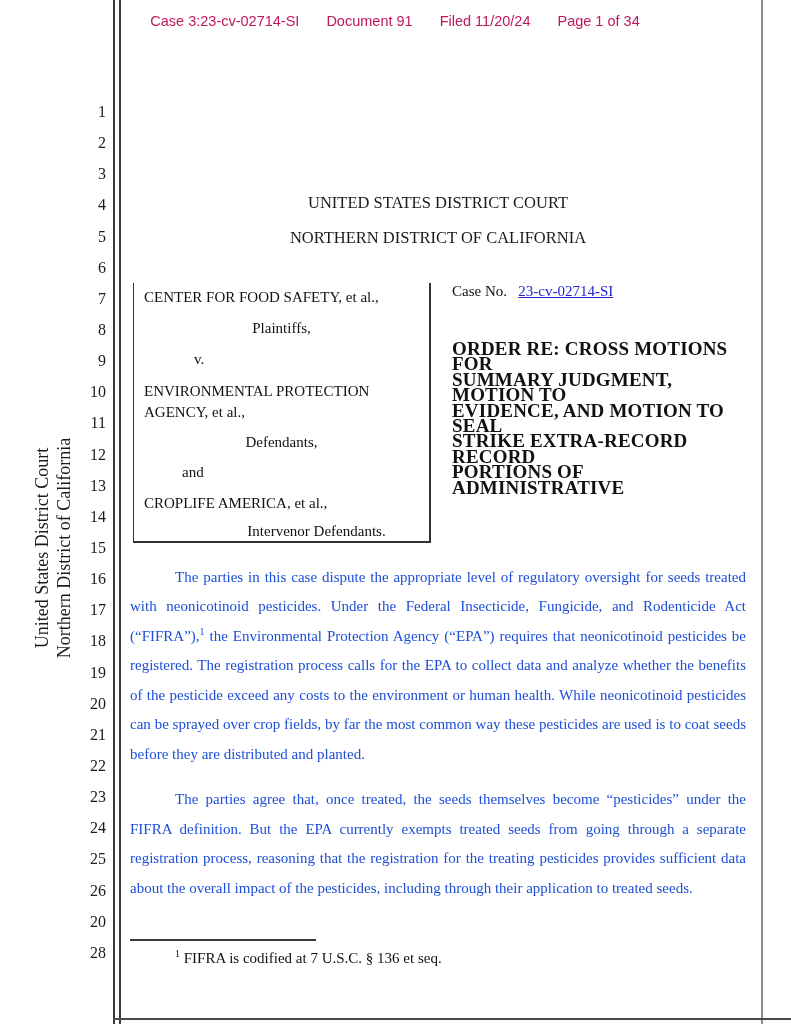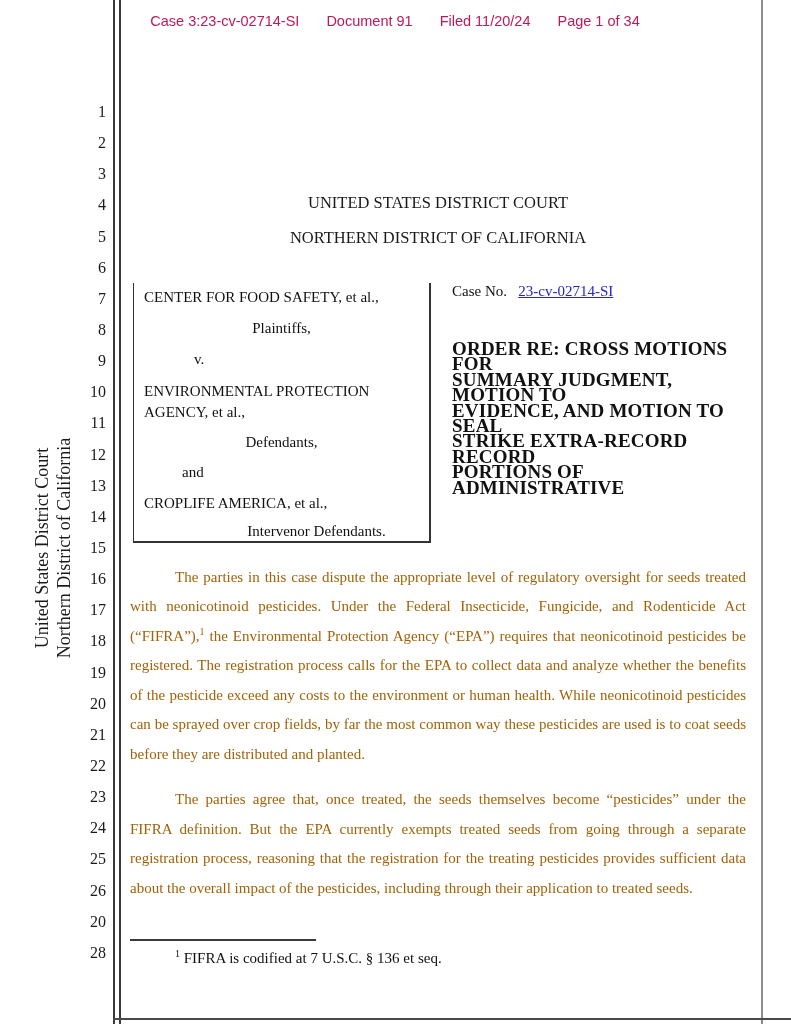--- a/index.html
+++ b/index.html
@@ -79,21 +79,21 @@
   .case-no-link { color: #2424cc; text-decoration: underline; cursor: pointer; text-align: right; }
   .order-title {
     margin-top: 39px; font-weight: bold; font-size: 19px; line-height: 15.4px;
     letter-spacing: 0.2px;
     font-family: Liberation Serif, serif;
   }
   .re-line { margin-top: 10px; font-size: 15px; }
   
   .body-text {
     position: absolute; left: 130px; top: 563px; width: 616px;
-    font-size: 15px; line-height: 29.45px; text-align: justify; color: #a16207;
+    font-size: 15px; line-height: 29.45px; text-align: justify; color: #1d4ed8;
   }
   .body-text p { margin: 0; text-indent: 45px; }
   .body-text p + p { margin-top: 16px; }
   .body-text sup { font-size: 10px; line-height: 0; }
   
   .footnote-sep {
     position: absolute; left: 130px; top: 939px; width: 186px; height: 0;
     border-top: 2px solid #3a3a3a;
   }
   .footnote-text {

